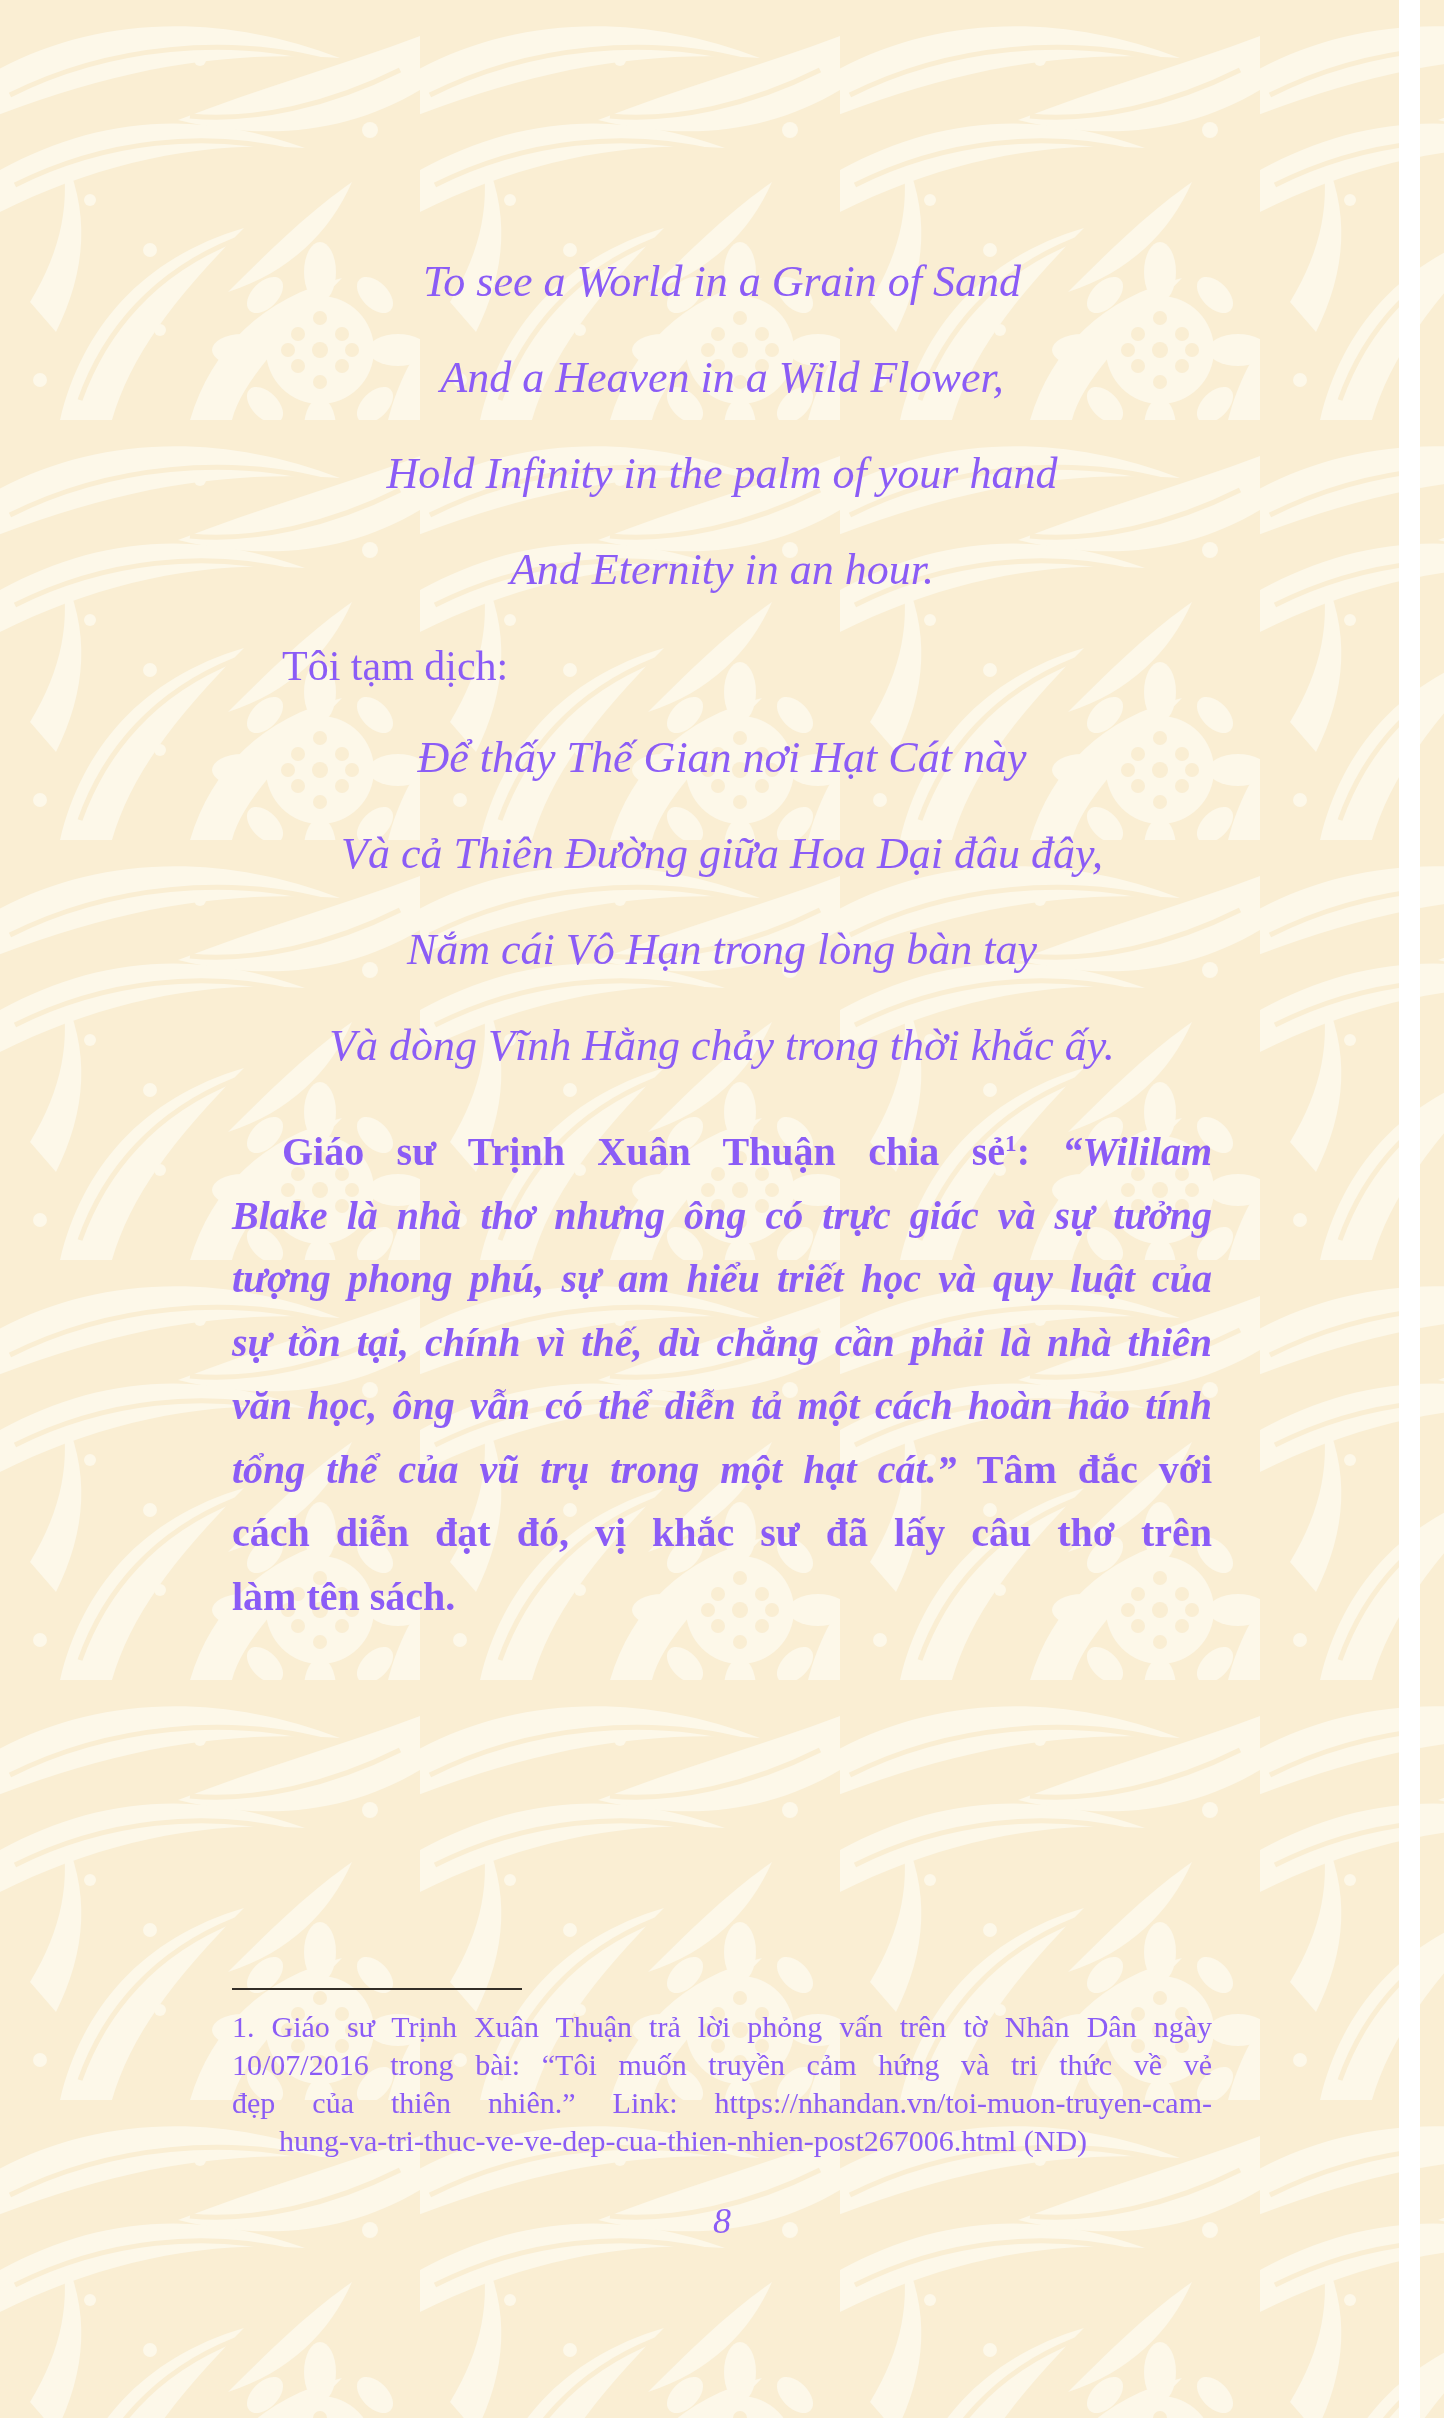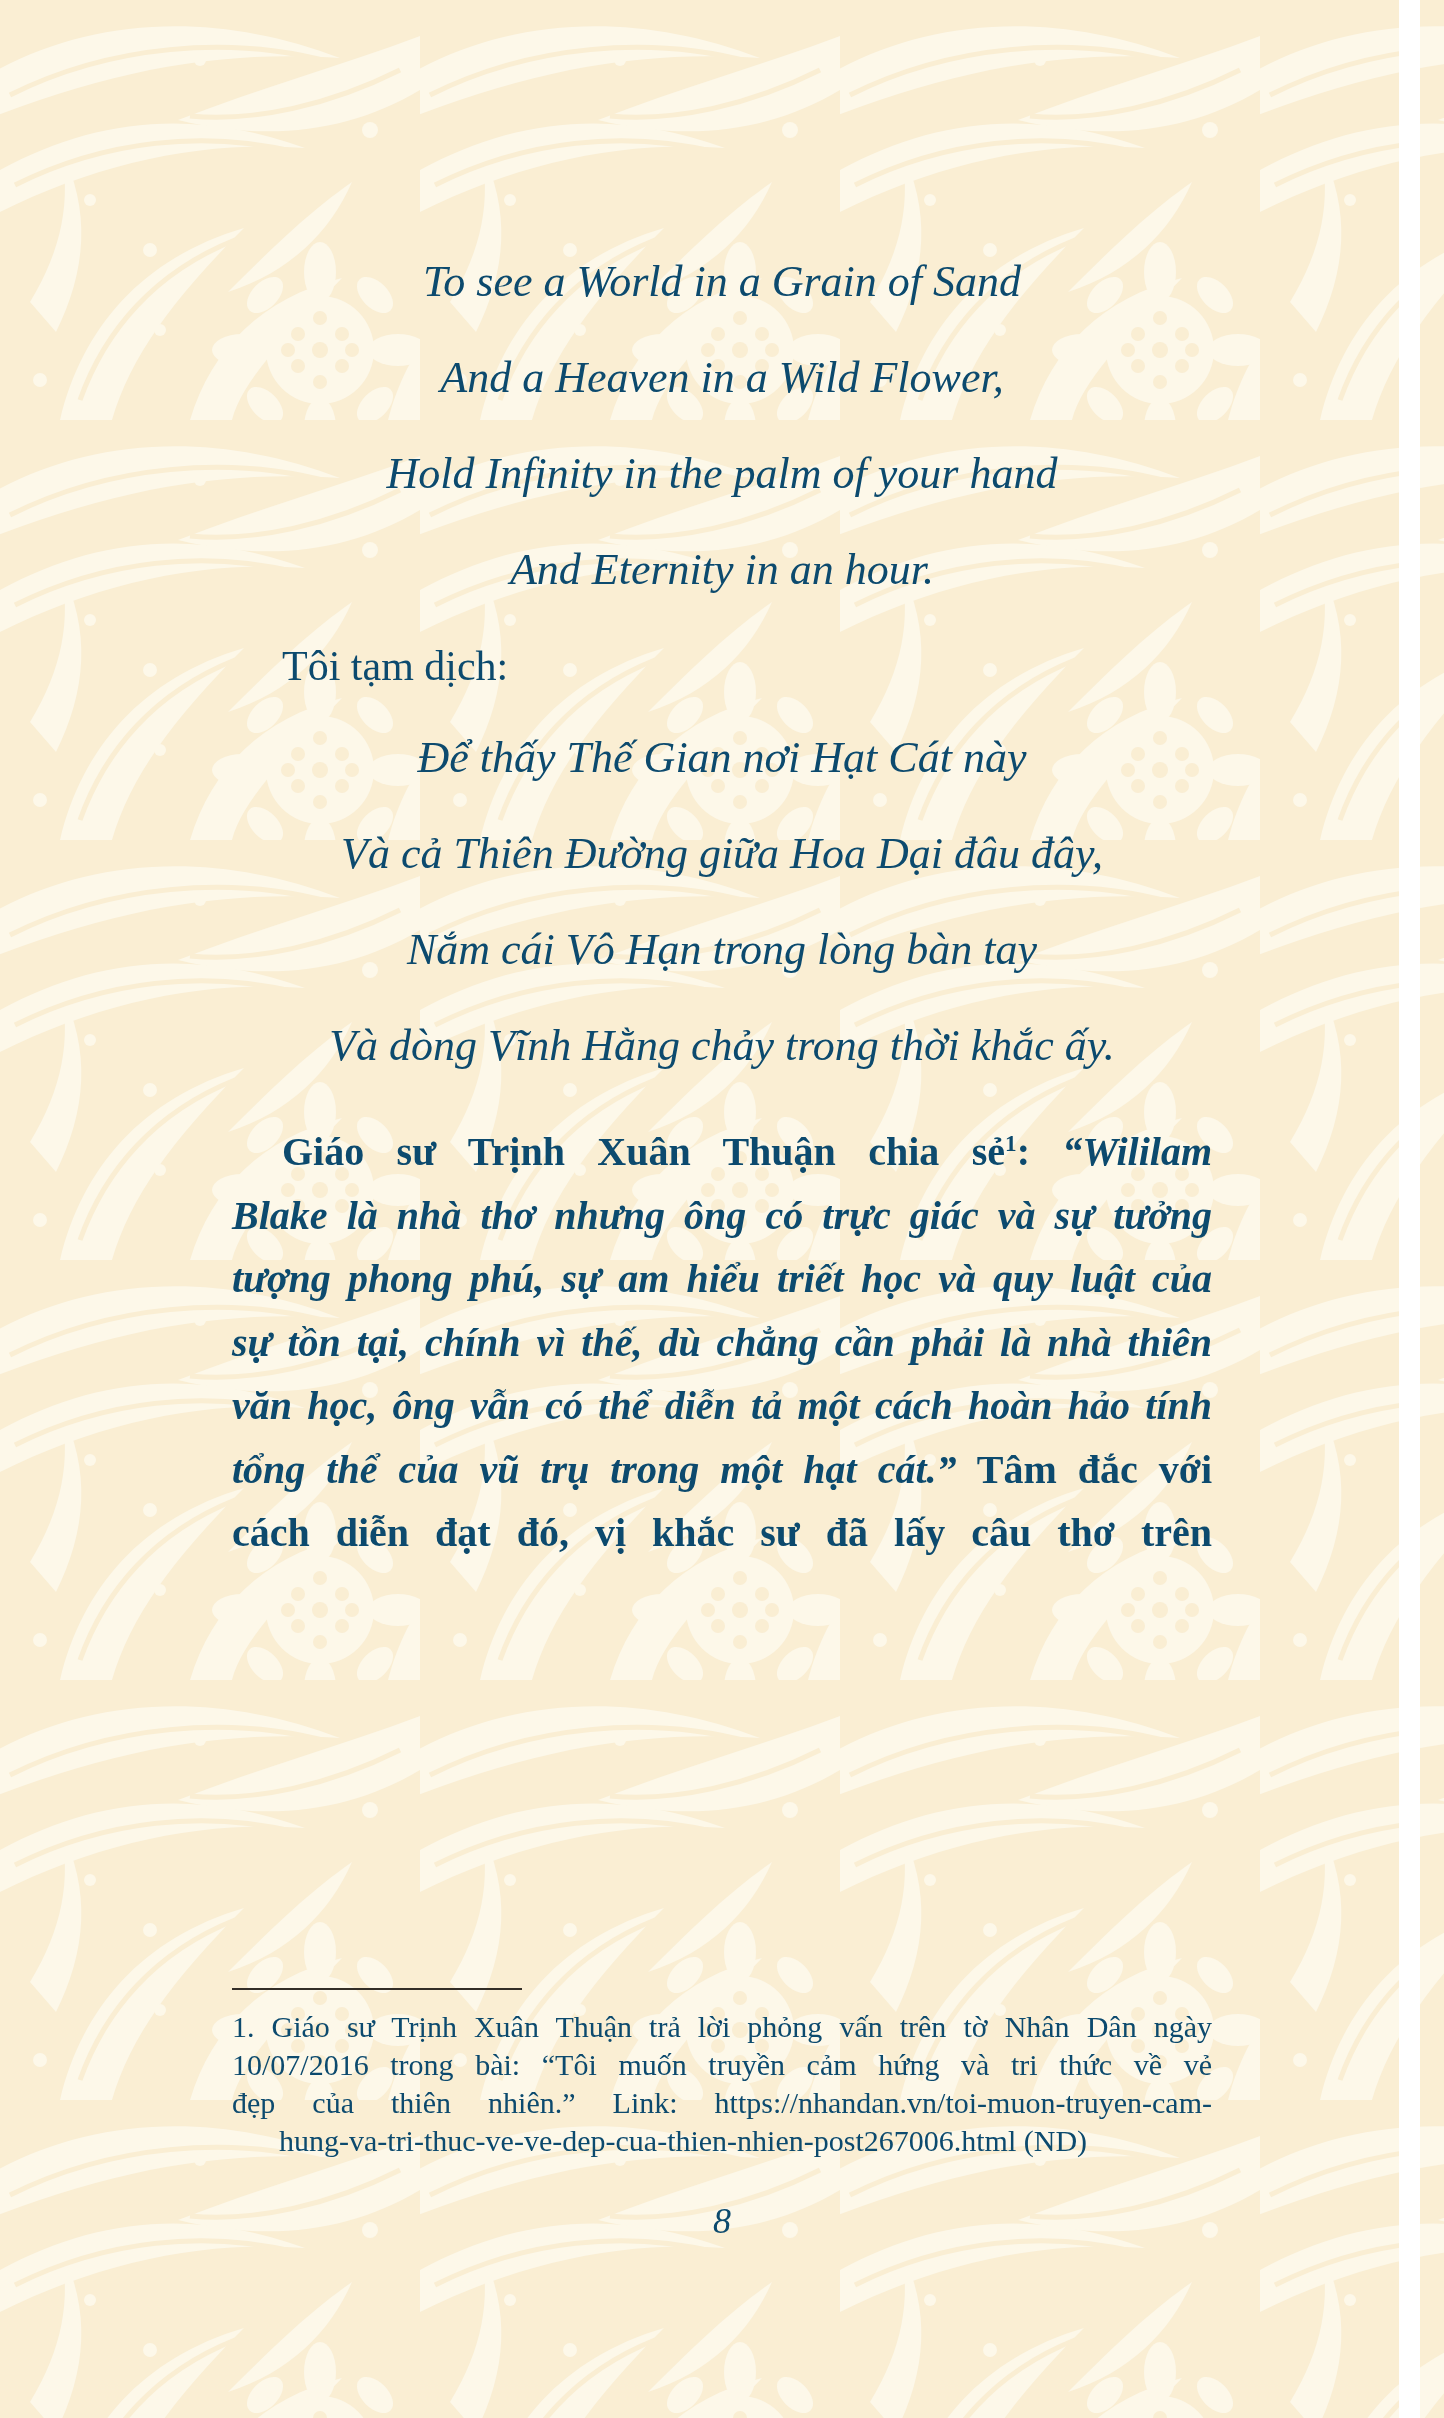--- a/index.html
+++ b/index.html
@@ -7,21 +7,21 @@
     width:1444px;height:2418px;position:relative;overflow:hidden;
     background:#ffffff;
     font-family:"Liberation Serif","DejaVu Serif",serif;
     color:#211d18;
   }
   .page{position:absolute;top:0;height:2418px;overflow:hidden;}
   .page-main{left:0;width:1399px;}
   .gutter{position:absolute;top:0;left:1399px;width:21px;height:2418px;background:#ffffff;}
   .page-sliver{left:1420px;width:24px;}
   .bg-svg{position:absolute;top:0;left:0;display:block;}
-  .content{position:absolute;left:232px;width:980px;color:#0c4a6e;}
+  .content{position:absolute;left:232px;width:980px;color:#8b5cf6;}
   .poem{font-style:italic;font-size:44px;text-align:center;}
   .poem .line{height:96px;line-height:96px;white-space:nowrap;}
   .intro{top:618px;height:96px;line-height:96px;font-size:42px;padding-left:50px;box-sizing:border-box;}
   .para{top:1120px;font-size:40px;font-weight:bold;}
   .para .pline{height:63.5px;line-height:63.5px;text-align:justify;text-align-last:justify;white-space:nowrap;}
   .para .pline.last{text-align-last:left;}
   .para .it{font-style:italic;}
   sup{font-size:58%;vertical-align:super;line-height:0;}
   .question{top:1666px;height:63.5px;line-height:63.5px;font-size:40px;padding-left:50px;box-sizing:border-box;}
   .fn-rule{position:absolute;left:232px;top:1988px;width:290px;height:2px;background:#332e28;}
@@ -119,20 +119,21 @@
   <div class="content intro">Tôi tạm dịch:</div>
 
   <div class="content para">
     <div class="pline" style="padding-left:50px;"><span>Giáo sư Trịnh Xuân Thuận chia sẻ</span><sup>1</sup><span>: </span><span class="it">“Wililam</span></div>
     <div class="pline it">Blake là nhà thơ nhưng ông có trực giác và sự tưởng</div>
     <div class="pline it">tượng phong phú, sự am hiểu triết học và quy luật của</div>
     <div class="pline it">sự tồn tại, chính vì thế, dù chẳng cần phải là nhà thiên</div>
     <div class="pline it">văn học, ông vẫn có thể diễn tả một cách hoàn hảo tính</div>
     <div class="pline"><span class="it">tổng thể của vũ trụ trong một hạt cát.”</span><span> Tâm đắc với</span></div>
     <div class="pline">cách diễn đạt đó, vị khắc sư đã lấy câu thơ trên</div>
+    <div class="pline last">làm tên sách.</div>
   </div>
 
 
   <div class="fn-rule"></div>
 
   <div class="content footnote">
     <div class="fline">1. Giáo sư Trịnh Xuân Thuận trả lời phỏng vấn trên tờ Nhân Dân ngày</div>
     <div class="fline">10/07/2016 trong bài: “Tôi muốn truyền cảm hứng và tri thức về vẻ</div>
     <div class="fline">đẹp của thiên nhiên.” Link: https://nhandan.vn/toi-muon-truyen-cam-</div>
     <div class="fline last">hung-va-tri-thuc-ve-ve-dep-cua-thien-nhien-post267006.html (ND)</div>

